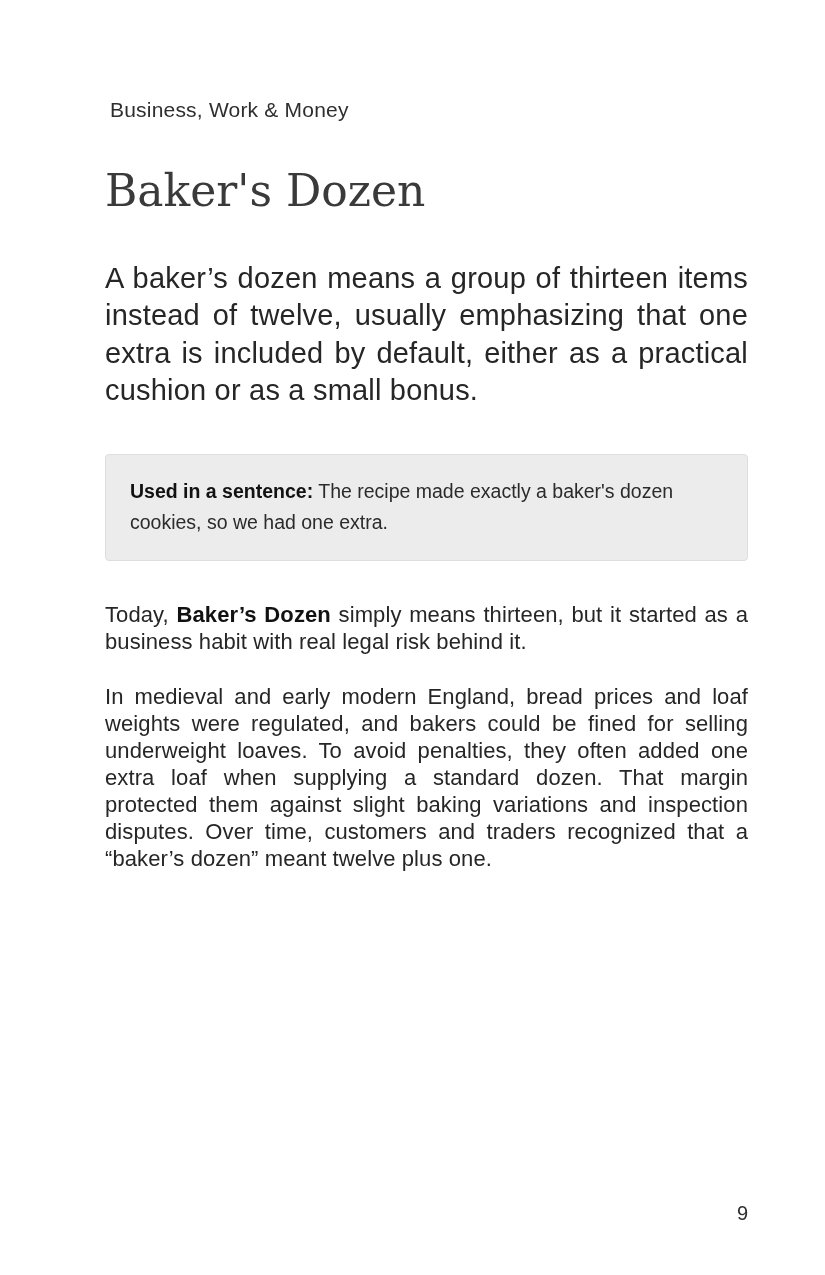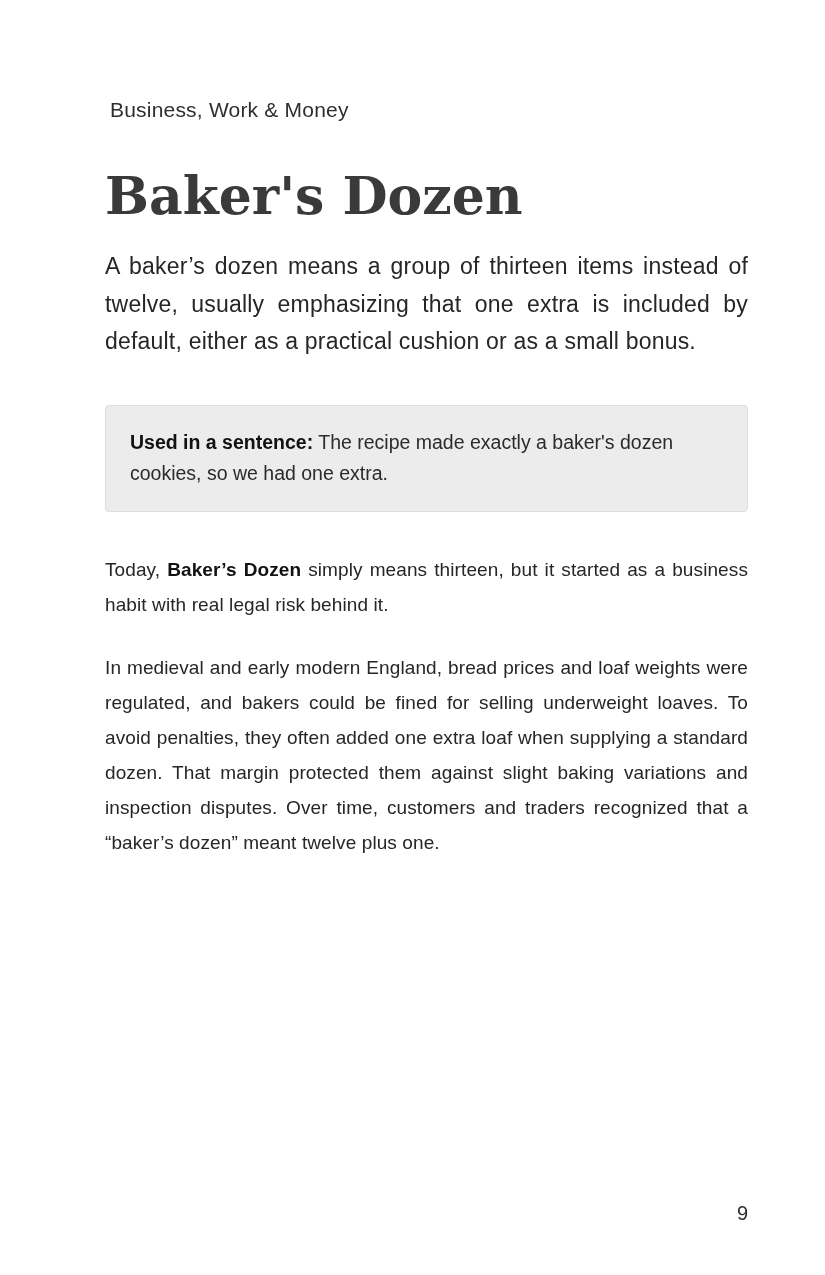--- a/index.html
+++ b/index.html
@@ -27,48 +27,48 @@
     margin-top: 97px;
     font-size: 21px;
     line-height: 1.25;
     color: #2e2e2e;
     letter-spacing: 0.2px;
   }
   .header-left { padding-left: 5px; }
   .title {
     margin-top: 44px;
     font-family: "DejaVu Serif", serif;
-    font-weight: bold;
-    font-size: 52px;
+    font-weight: normal;
+    font-size: 44px;
     line-height: 1.1;
     color: #3a3a3a;
   }
   .intro {
-    margin-top: 24px;
-    font-size: 23px;
+    margin-top: 44px;
+    font-size: 29px;
     line-height: 37.5px;
     color: #262626;
     text-align: justify;
     letter-spacing: 0.2px;
   }
   .example-box {
     margin-top: 44px;
     background: #ececec;
     border: 1px solid #dedede;
     border-radius: 4px;
     padding: 21px 24px 22px 24px;
     font-size: 19.5px;
     line-height: 31px;
     color: #2b2b2b;
   }
   .example-box b { color: #111111; }
   .body-para {
     margin-top: 28px;
-    font-size: 19px;
-    line-height: 35px;
+    font-size: 22px;
+    line-height: 27px;
     color: #262626;
     text-align: justify;
     letter-spacing: 0.1px;
   }
   .body-para.first { margin-top: 40px; }
   .body-para b { color: #111111; }
   .page-number {
     position: absolute;
     right: 77px;
     bottom: 50px;

